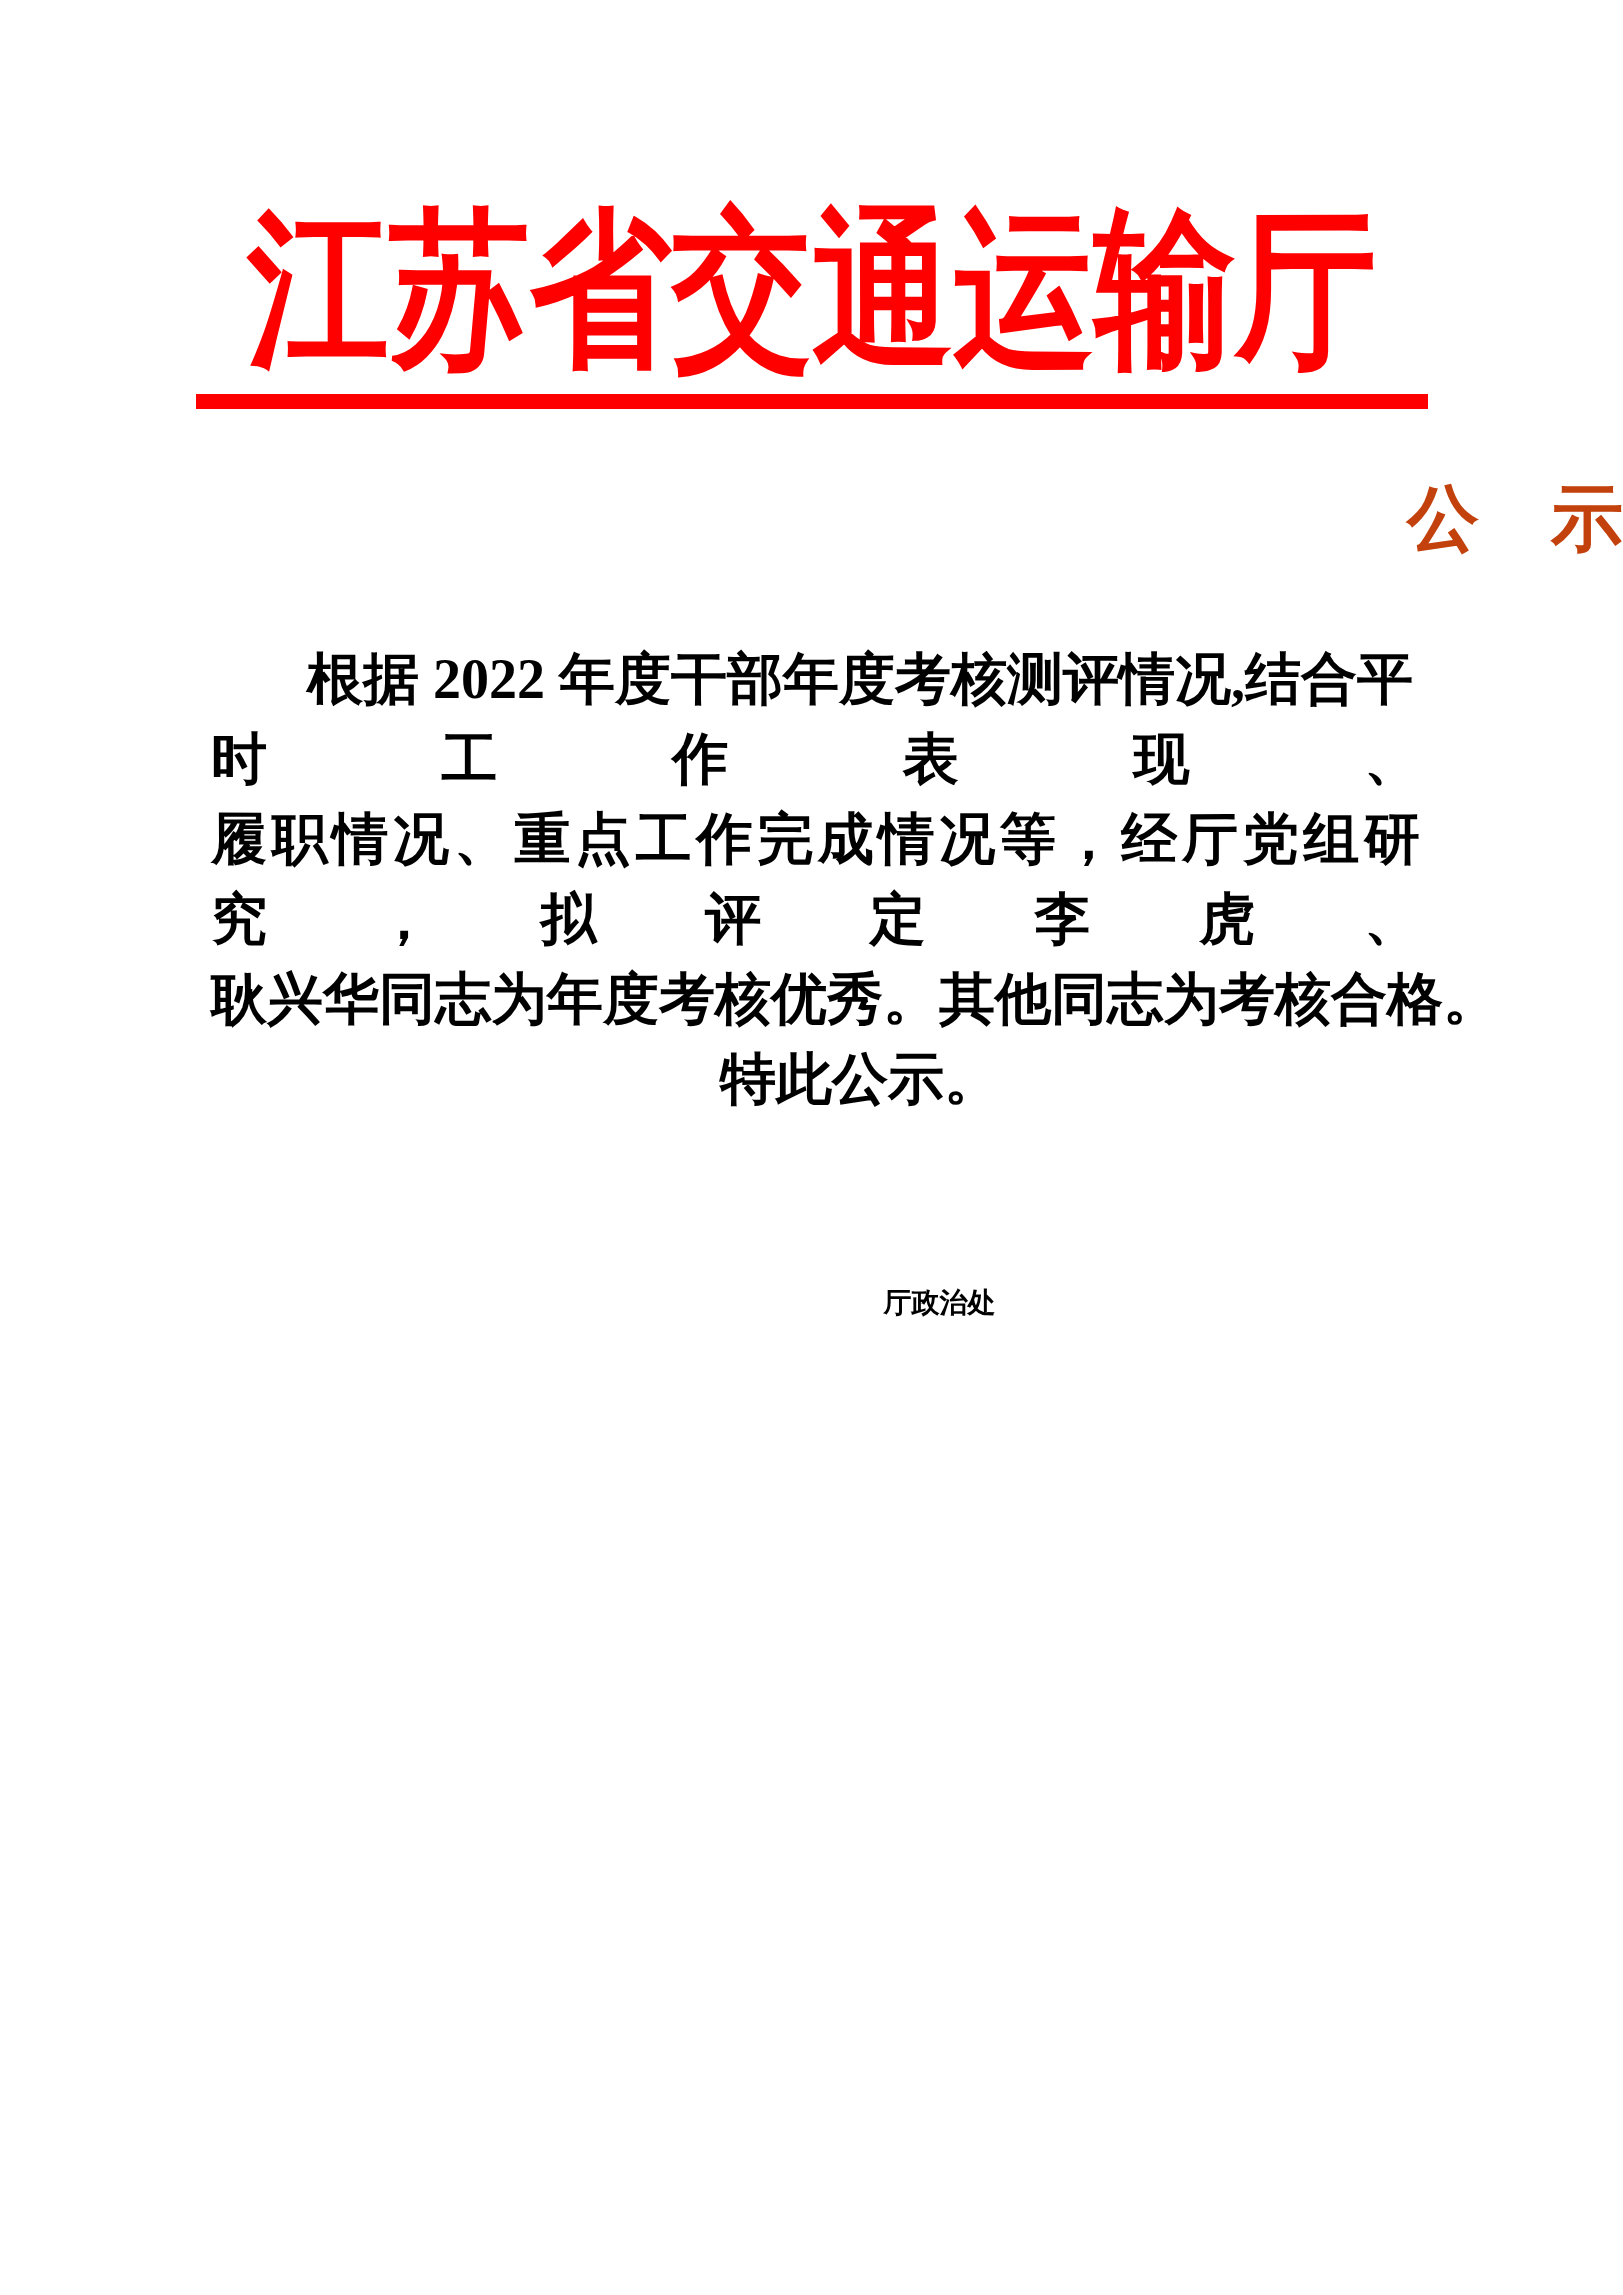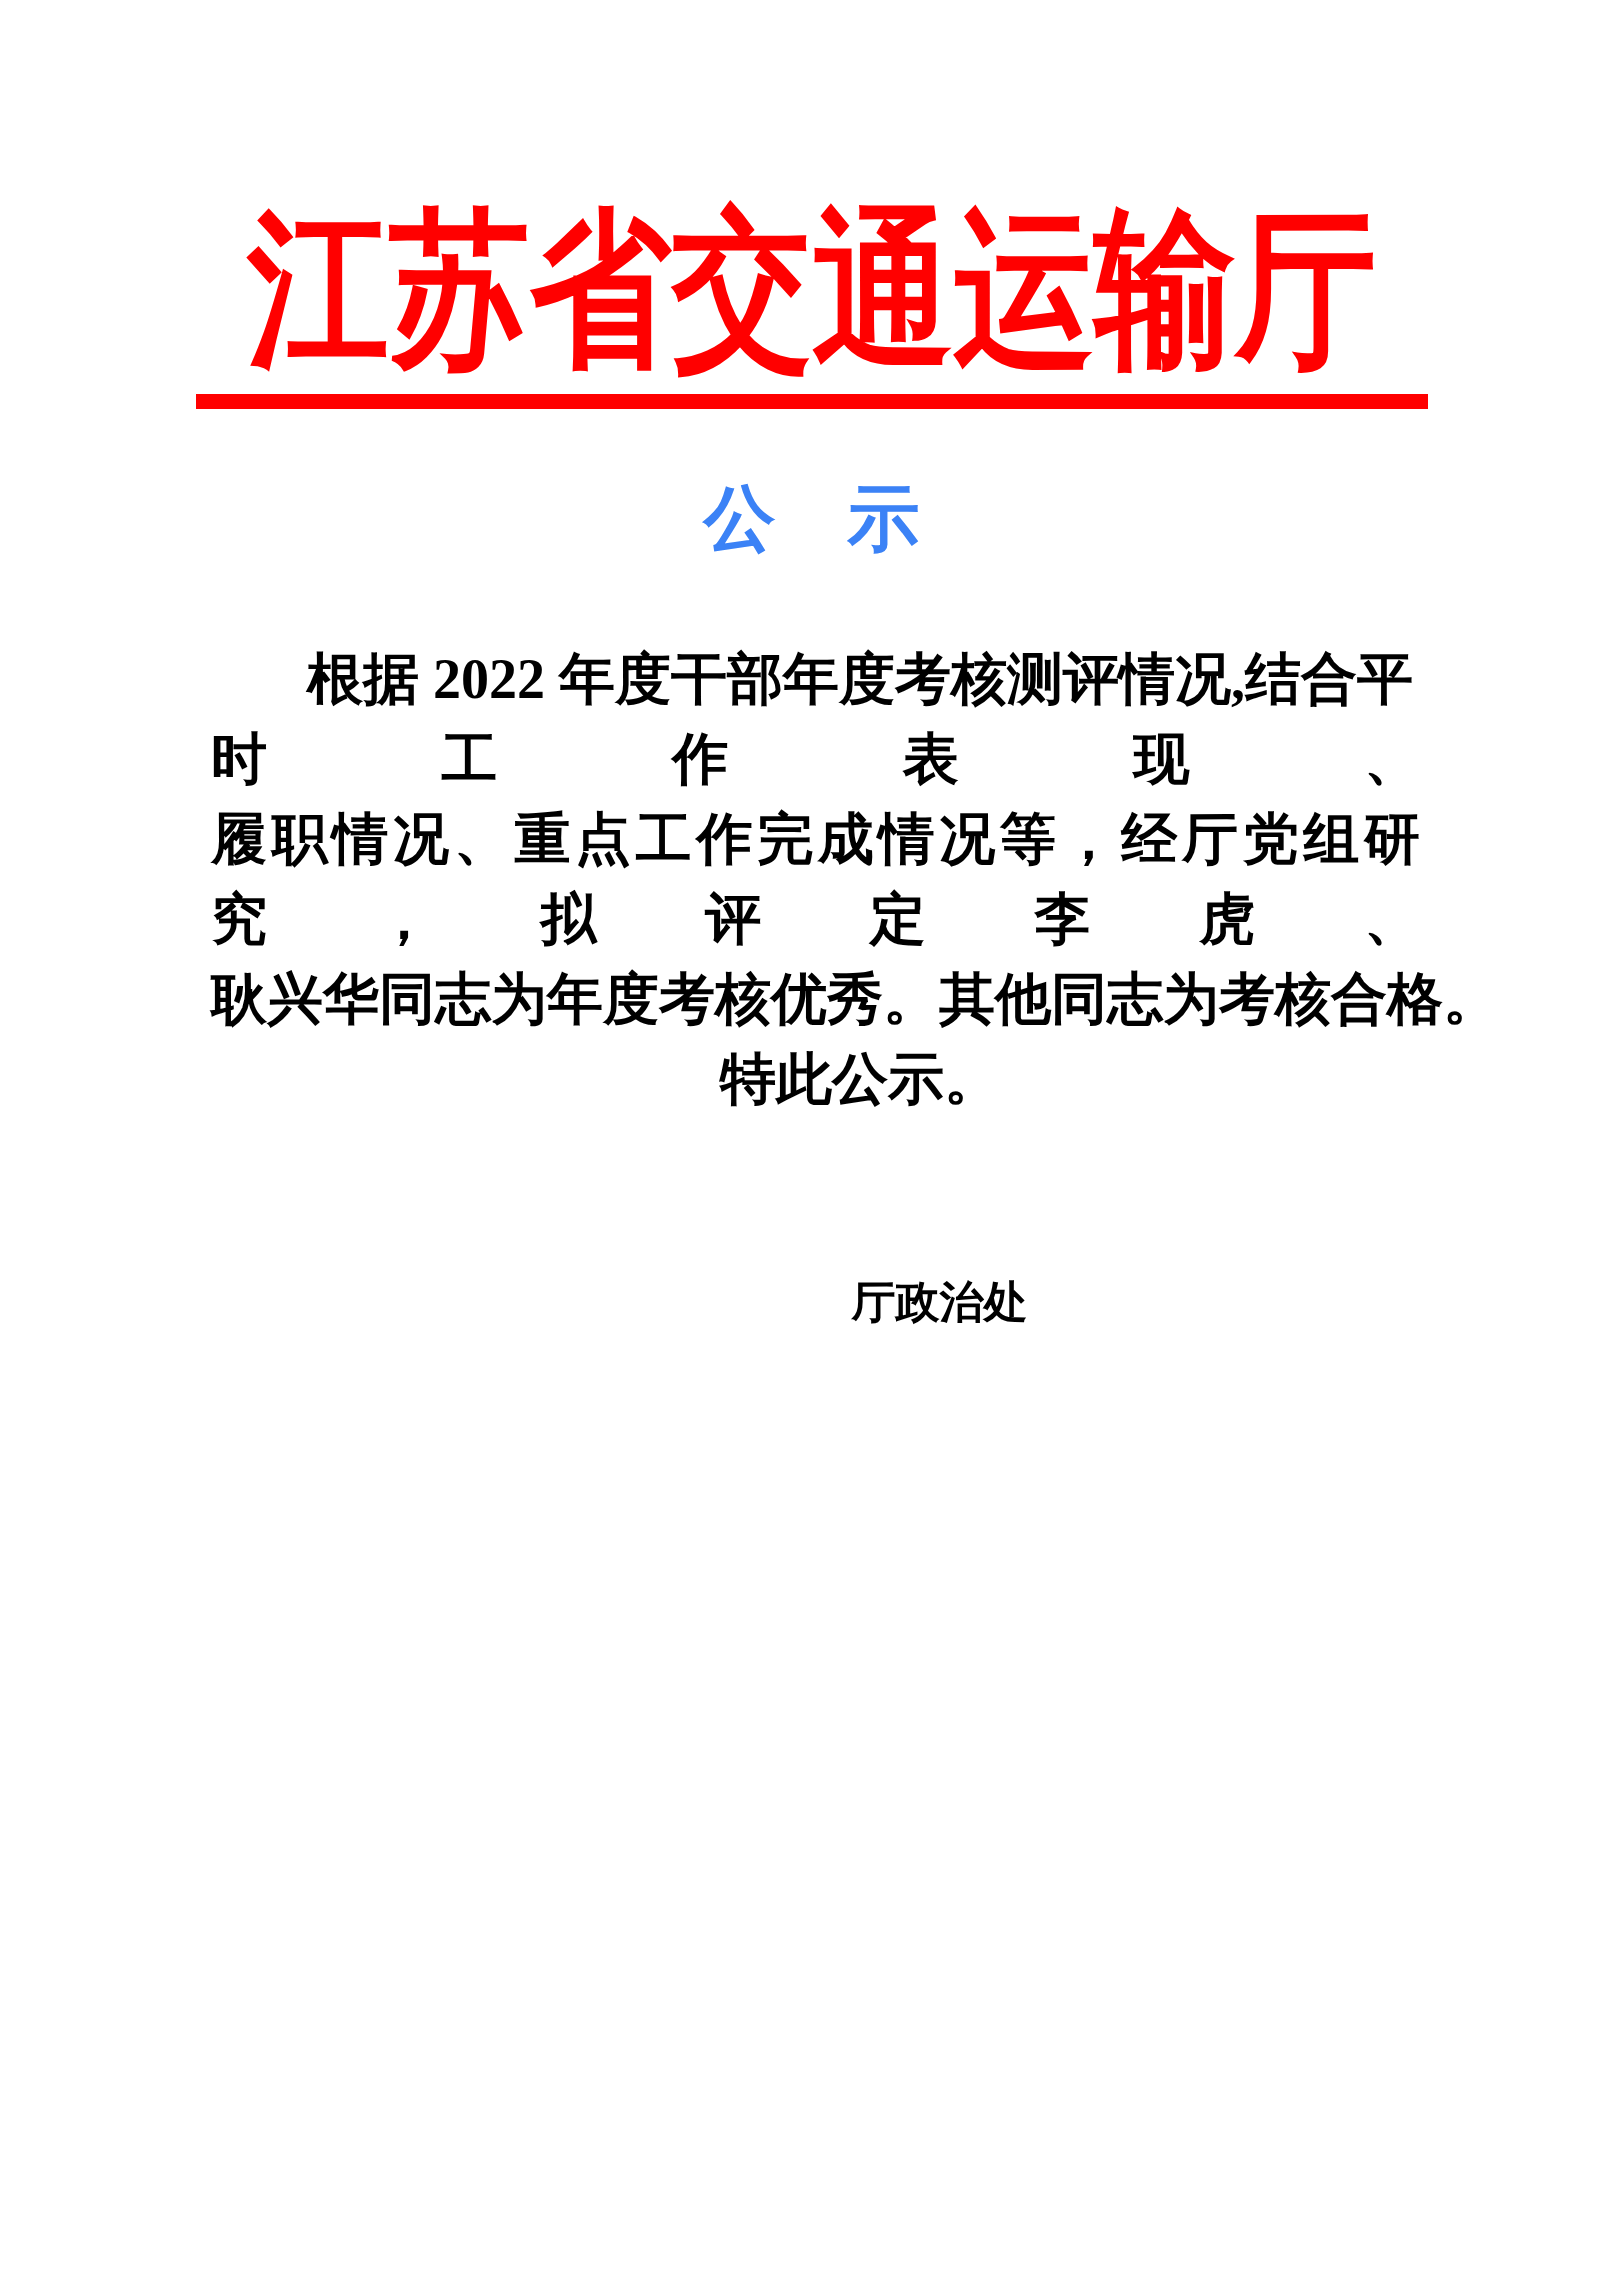--- a/index.html
+++ b/index.html
@@ -46,25 +46,25 @@
     width: 1232px;
     height: 15px;
     background: #FF0000;
   }
   
   .doc-title {
     position: absolute;
     top: 472px;
     left: 0;
     right: 0;
-    text-align: center;
+    text-align: right;
     font-size: 72px;
     line-height: 95px;
     font-weight: bold;
-    color: #3b82f6;
+    color: #c2410c;
     white-space: nowrap;
   }
   
   .body-text {
     position: absolute;
     top: 639px;
     left: 211px;
     width: 1209px;
     font-size: 56px;
     line-height: 80px;
@@ -85,21 +85,21 @@
   .line.indent {
     text-indent: 89px;
     text-align: center;
   }
   
   .signature {
     position: absolute;
     left: 645px;
     width: 589px;
     text-align: center;
-    font-size: 44px;
+    font-size: 28px;
     font-weight: bold;
     color: #000000;
   }
   .sig-dept { top: 1263px; line-height: 80px; }
   .sig-date { top: 1340px; line-height: 80px; }
 </style>
 </head>
 <body>
 
 <div class="page">

